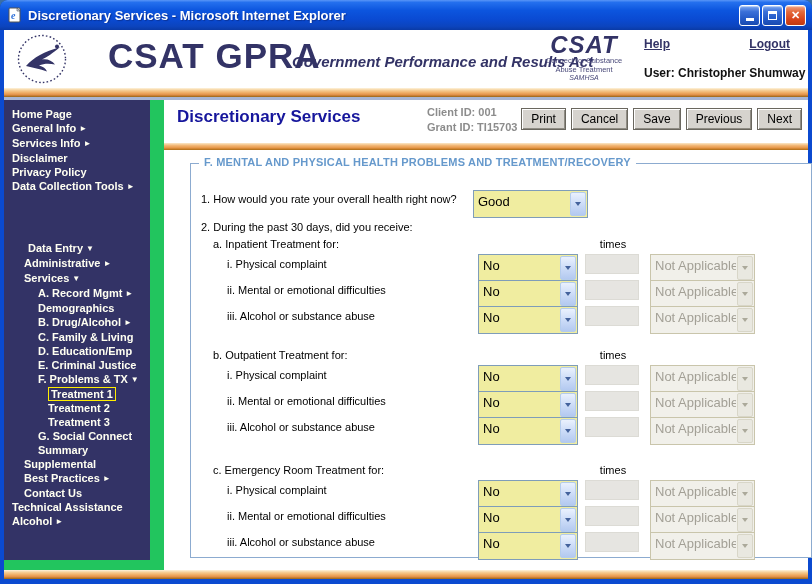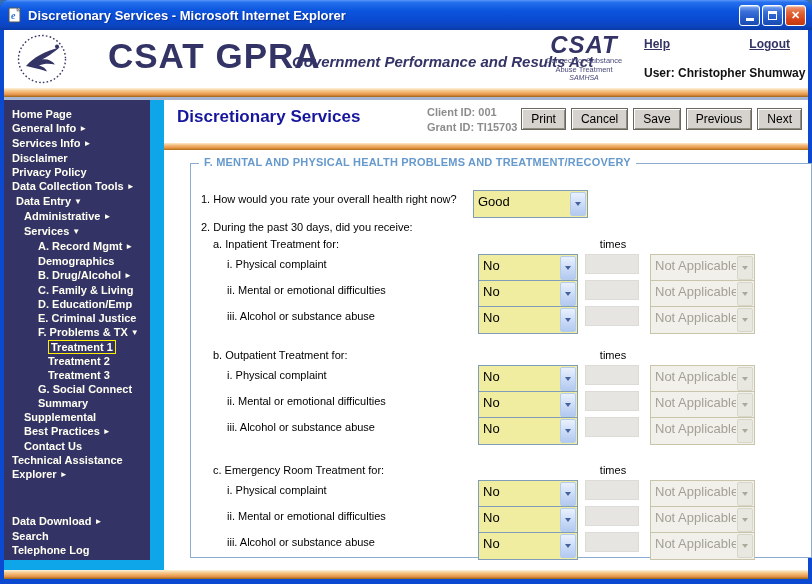--- a/index.html
+++ b/index.html
@@ -37,21 +37,21 @@
   .csat-sam { font-size:7px; font-style:italic; color:#4a4a7a; }
   .hdr-links { position:absolute; left:640px; top:7px; width:160px; display:flex; justify-content:space-between; padding-right:14px; }
   .hdr-links a { color:#333366; font-weight:bold; font-size:12px; text-decoration:underline; cursor:pointer; }
   .hdr-user { position:absolute; left:640px; top:36px; font-size:12px; font-weight:bold; color:#111; white-space:nowrap; }
 
   .orange-bar { height:9px;
     background:linear-gradient(180deg,#fdf3dd 0%,#f6cf97 25%,#efab61 55%,#e2914a 75%,#b4701f 92%,#8d6a28 100%); }
   .blue-strip { height:3px; background:#a9b6d3; }
 
   
-  .content-row { display:flex; height:470px; background:#0ea5e9; }
+  .content-row { display:flex; height:470px; background:#22c55e; }
   .sidebar { width:146px; height:460px; background:#333366; padding-top:7px; overflow:hidden; }
   .side-item { color:#fffff2; font-weight:bold; font-size:11px; line-height:14px; white-space:nowrap; cursor:pointer; }
   .side-item .arrow { font-size:8px; margin-left:3px; vertical-align:1px; }
   .side-item .lbl.active-box { border:1px solid #ffee00; padding:0 2px; }
 
   .main { position:relative; flex:1; background:#fff;margin-left:14px; }
   .page-title { position:absolute; left:13px; top:7px; font-size:17px; font-weight:bold; color:#16169c; }
   .ids { position:absolute; left:263px; top:5px; font-size:11px; font-weight:bold; color:#8c8c8c; line-height:15px; }
   .toolbar { position:absolute; right:6px; top:8px; display:flex; gap:5px; }
   .toolbar button { font-family:"Liberation Sans", sans-serif; font-size:12px; color:#000;
@@ -140,40 +140,40 @@
     <div class="blue-strip"></div>
 
     <div class="content-row">
       <div class="sidebar" id="sidebar">
           <div class="side-item" style="padding-left: 8px;"><span class="lbl">Home Page</span></div>
           <div class="side-item" style="padding-left: 8px;"><span class="lbl">General Info</span><span class="arrow">►</span></div>
           <div class="side-item" style="padding-left: 8px;"><span class="lbl">Services Info</span><span class="arrow">►</span></div>
           <div class="side-item" style="padding-left: 8px;"><span class="lbl">Disclaimer</span></div>
           <div class="side-item" style="padding-left: 8px;"><span class="lbl">Privacy Policy</span></div>
           <div class="side-item" style="padding-left: 8px;"><span class="lbl">Data Collection Tools</span><span class="arrow">►</span></div>
-          <div class="side-item" style="padding-left: 12px;"><span class="lbl">Data Entry</span><span class="arrow">▼</span></div>
+          <div class="side-item" style="padding-left: 24px; margin-top: 47px;"><span class="lbl">Data Entry</span><span class="arrow">▼</span></div>
           <div class="side-item" style="padding-left: 20px;"><span class="lbl">Administrative</span><span class="arrow">►</span></div>
           <div class="side-item" style="padding-left: 20px;"><span class="lbl">Services</span><span class="arrow">▼</span></div>
           <div class="side-item" style="padding-left: 34px;"><span class="lbl">A. Record Mgmt</span><span class="arrow">►</span></div>
           <div class="side-item" style="padding-left: 34px;"><span class="lbl">Demographics</span></div>
           <div class="side-item" style="padding-left: 34px;"><span class="lbl">B. Drug/Alcohol</span><span class="arrow">►</span></div>
           <div class="side-item" style="padding-left: 34px;"><span class="lbl">C. Family &amp; Living</span></div>
           <div class="side-item" style="padding-left: 34px;"><span class="lbl">D. Education/Emp</span></div>
           <div class="side-item" style="padding-left: 34px;"><span class="lbl">E. Criminal Justice</span></div>
           <div class="side-item" style="padding-left: 34px;"><span class="lbl">F. Problems &amp; TX</span><span class="arrow">▼</span></div>
           <div class="side-item" style="padding-left: 44px;"><span class="lbl active-box">Treatment 1</span></div>
           <div class="side-item" style="padding-left: 44px;"><span class="lbl">Treatment 2</span></div>
           <div class="side-item" style="padding-left: 44px;"><span class="lbl">Treatment 3</span></div>
           <div class="side-item" style="padding-left: 34px;"><span class="lbl">G. Social Connect</span></div>
           <div class="side-item" style="padding-left: 34px;"><span class="lbl">Summary</span></div>
           <div class="side-item" style="padding-left: 20px;"><span class="lbl">Supplemental</span></div>
           <div class="side-item" style="padding-left: 20px;"><span class="lbl">Best Practices</span><span class="arrow">►</span></div>
           <div class="side-item" style="padding-left: 20px;"><span class="lbl">Contact Us</span></div>
           <div class="side-item" style="padding-left: 8px;"><span class="lbl">Technical Assistance</span></div>
-          <div class="side-item" style="padding-left: 8px;"><span class="lbl">Explorer</span><span class="arrow">►</span></div>
+          <div class="side-item" style="padding-left: 8px;"><span class="lbl">Alcohol</span><span class="arrow">►</span></div>
           <div class="side-item" style="padding-left: 8px; margin-top: 32px;"><span class="lbl">Data Download</span><span class="arrow">►</span></div>
           <div class="side-item" style="padding-left: 8px;"><span class="lbl">Search</span></div>
           <div class="side-item" style="padding-left: 8px;"><span class="lbl">Telephone Log</span></div>
         </div>
 
       <div class="main">
         <div class="page-title">Discretionary Services</div>
         <div class="ids">
           <div>Client ID: 001</div>
           <div>Grant ID: TI15703</div>

